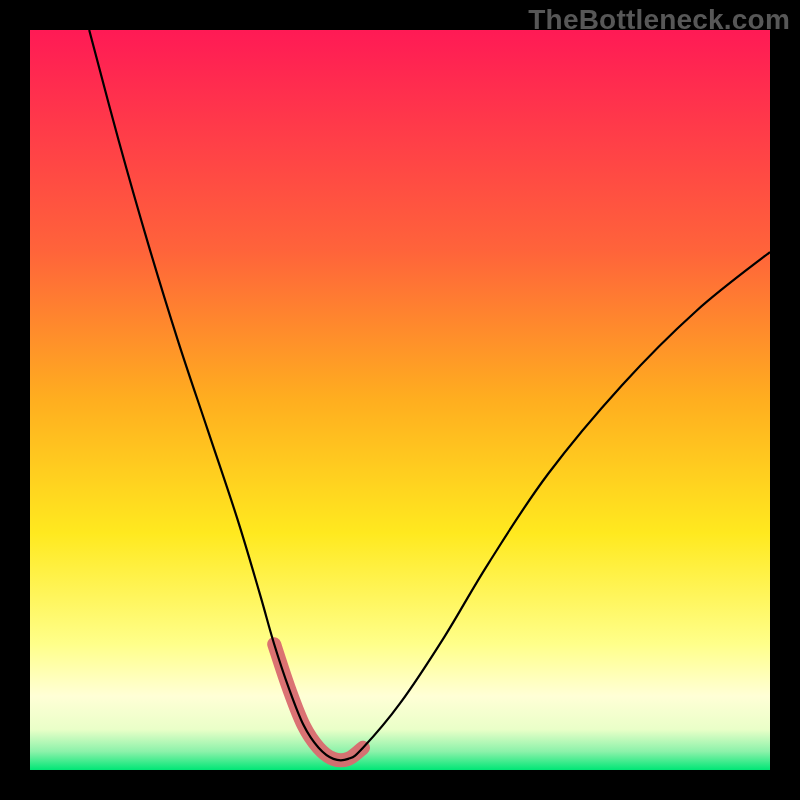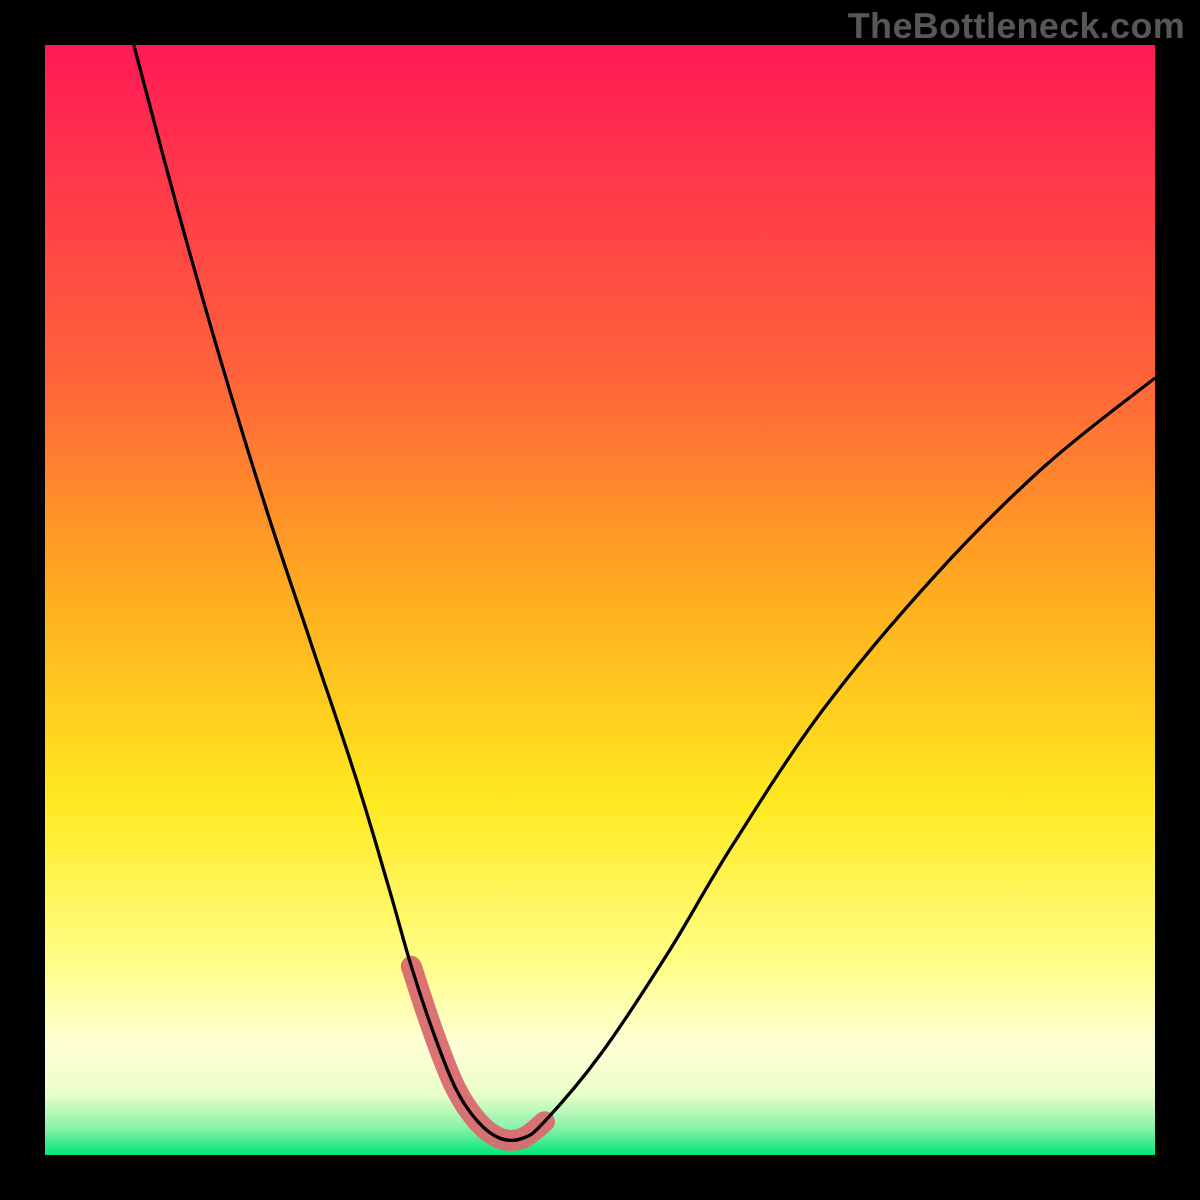--- a/index.html
+++ b/index.html
@@ -15,21 +15,21 @@
     position: relative;
     width: 800px;
     height: 800px;
     background: #000;
   }
   .watermark {
     position: absolute;
     top: 4px;
     right: 10px;
     color: #575757;
-    font-size: 24px;
+    font-size: 28px;
     font-weight: 600;
     letter-spacing: 0.2px;
     z-index: 10;
     user-select: none;
   }
   .plot {
     position: absolute;
     left: 30px;
     top: 30px;
     width: 740px;

